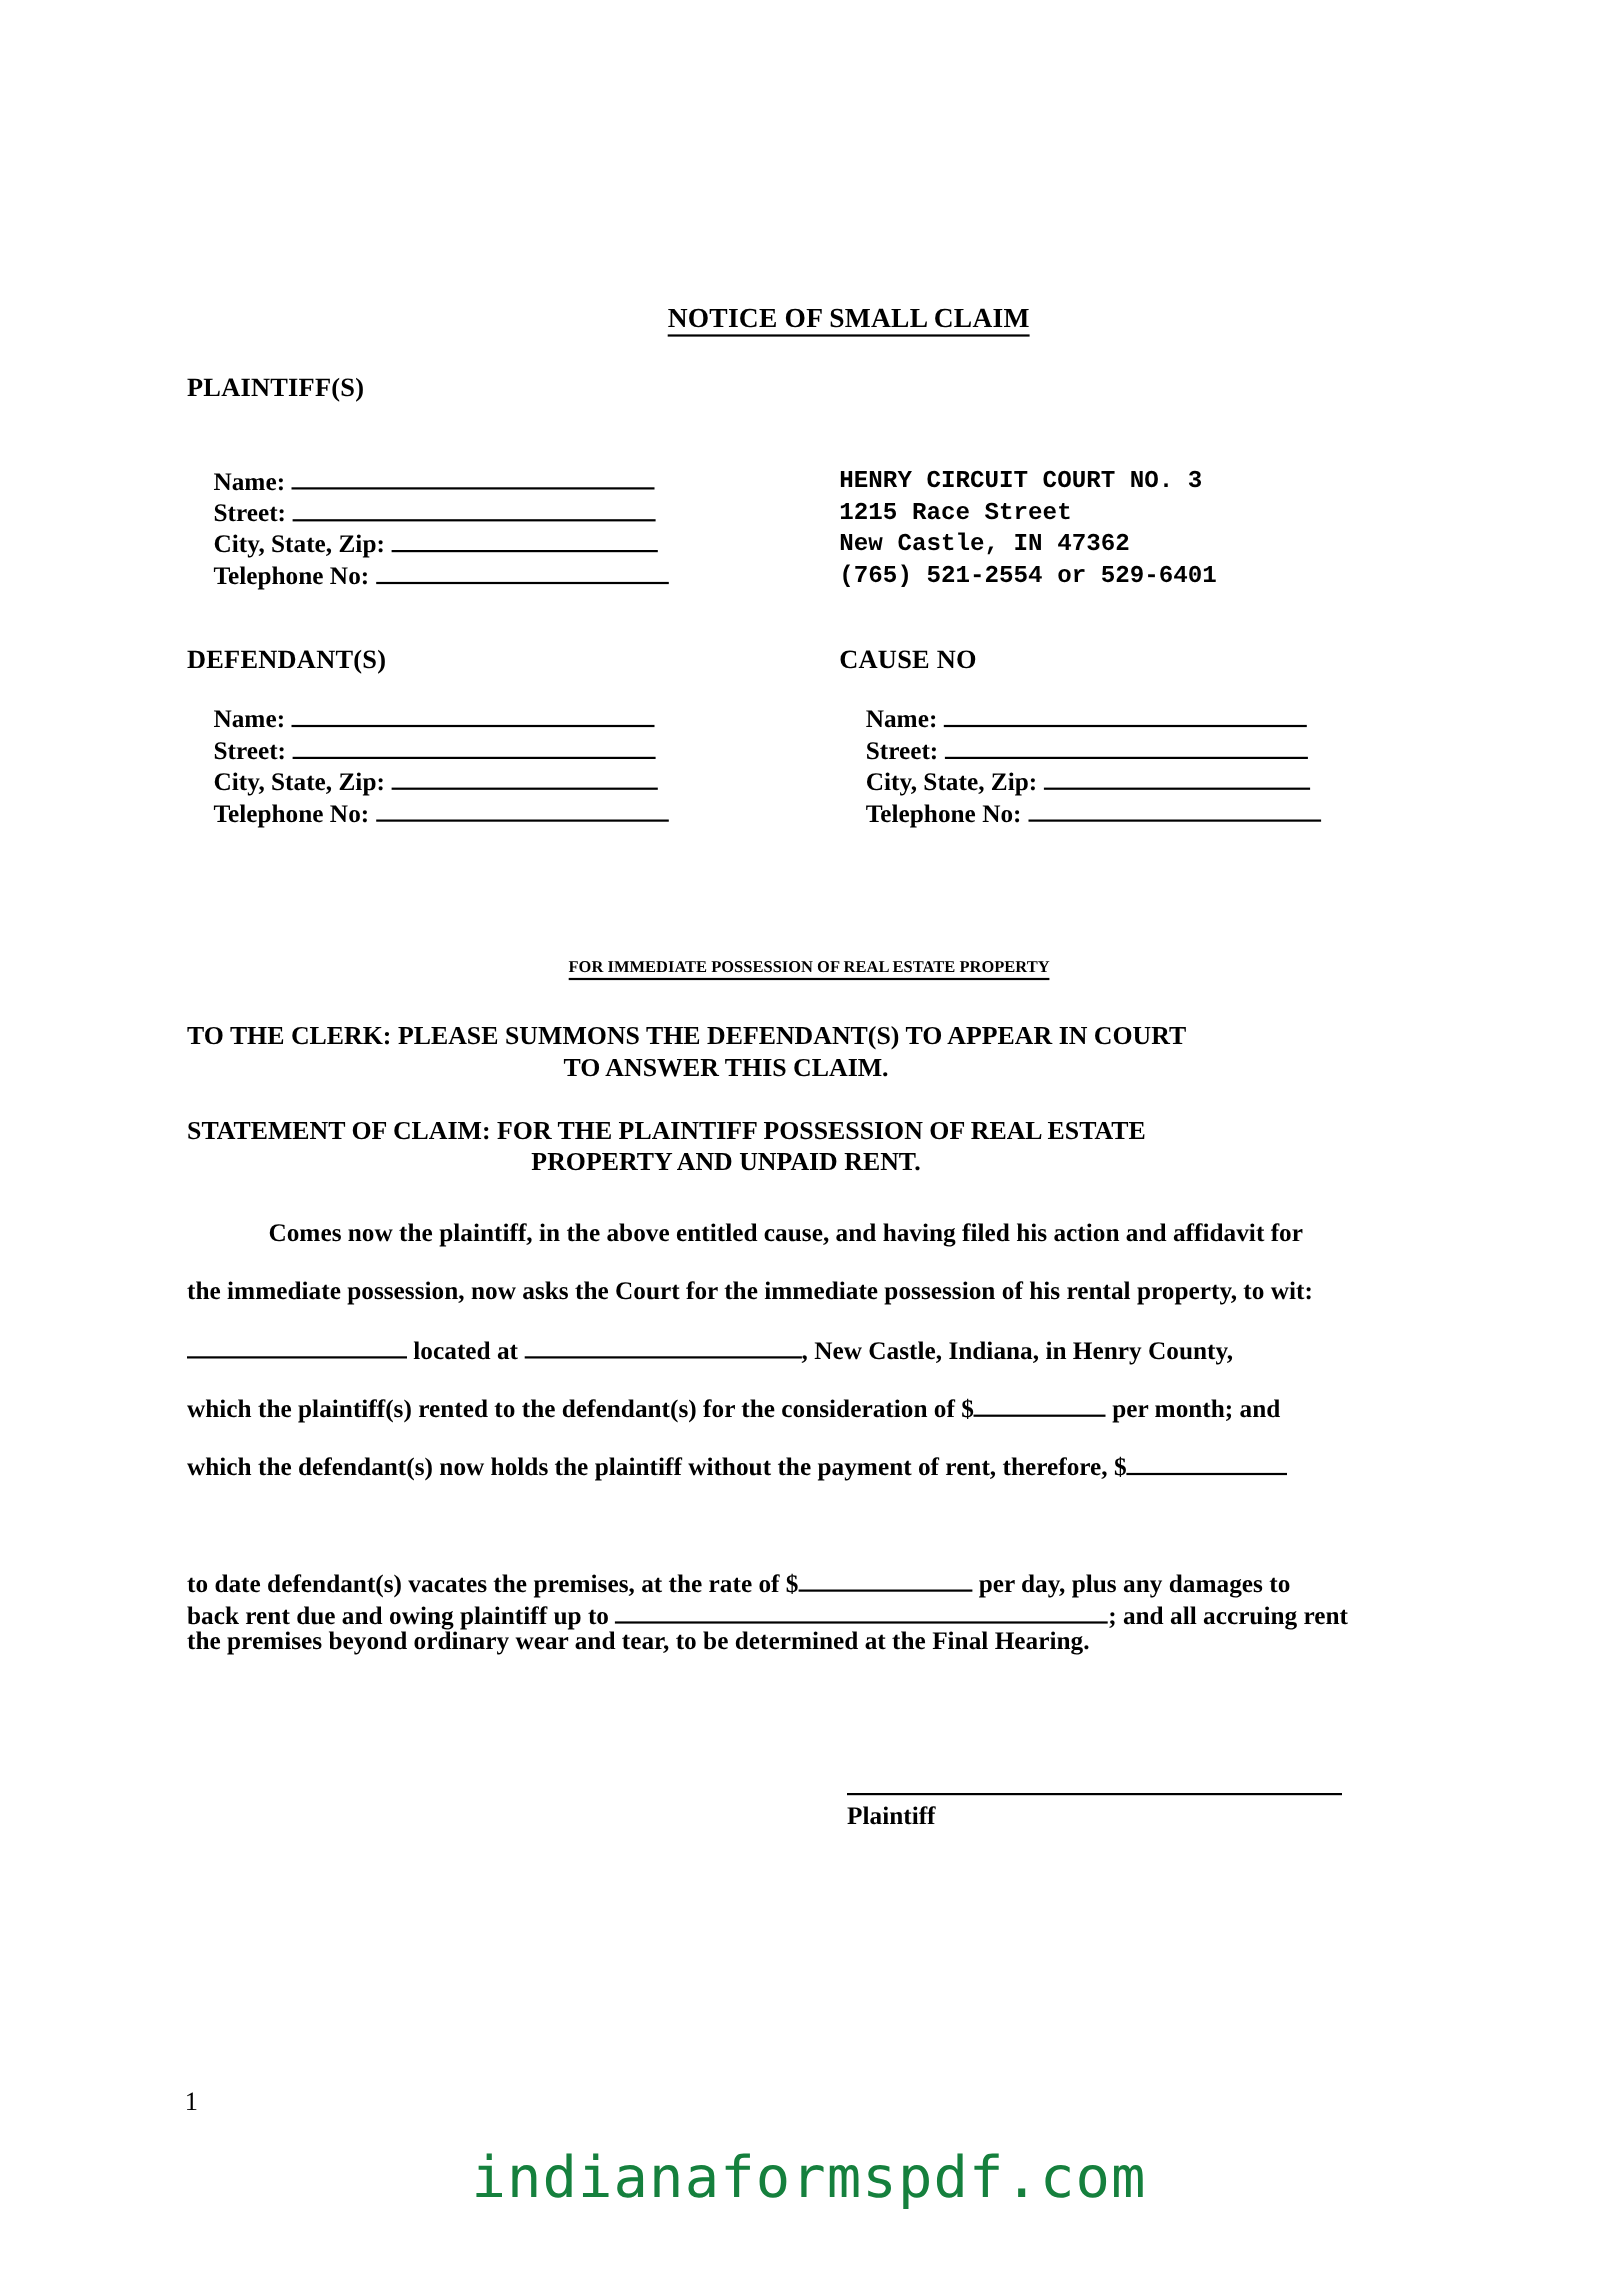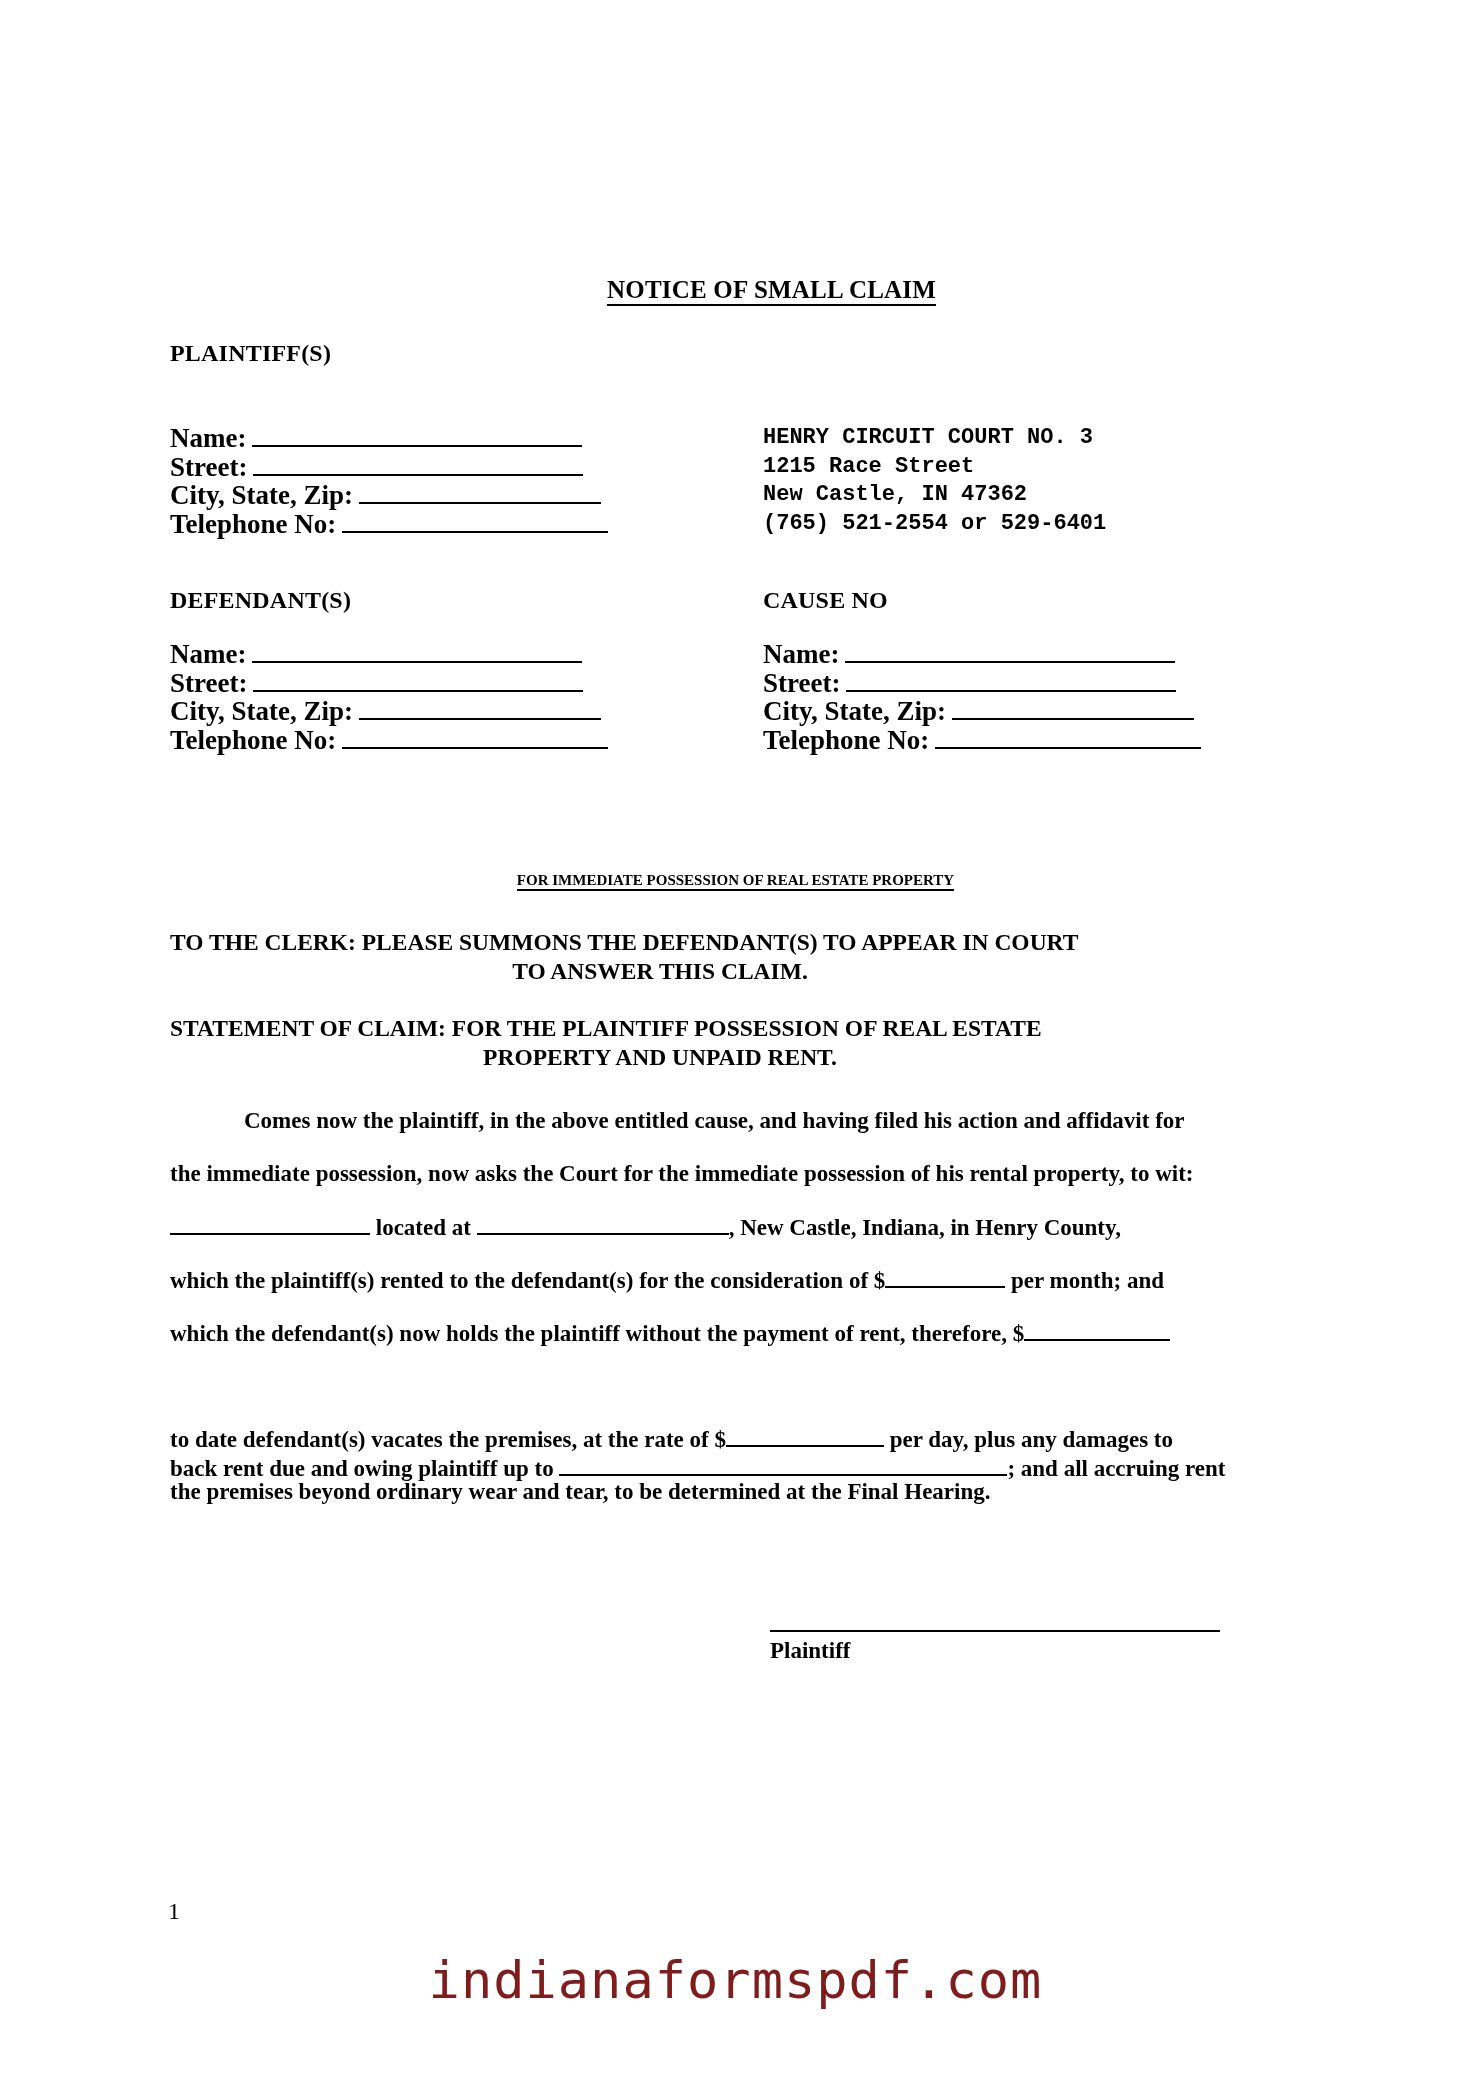--- a/index.html
+++ b/index.html
@@ -49,24 +49,25 @@
     font-size: 24px;
     letter-spacing: 0.2px;
   }
   #plaintiff-label { top: 340px; left: 170px; }
   #defendant-label { top: 587px; left: 170px; }
   #cause-label     { top: 587px; left: 763px; }
 
   
   .field-block {
     position: absolute;
-    font-size: 27px;
+    font-size: 23px;
     font-weight: bold;
     line-height: 28.5px;
     white-space: nowrap;
+    margin-left: 24px;
   }
   #plaintiff-fields { top: 424px; left: 170px; }
   #defendant-fields { top: 640px; left: 170px; }
   #cause-fields     { top: 640px; left: 763px; }
 
   .field-row { display: block; }
   .field-row .fl { font-weight: bold; }
   .field-row .blank {
     display: inline-block;
     border-bottom: 2px solid #000;
@@ -159,21 +160,21 @@
   }
   #watermark {
     position: absolute;
     top: 1950px;
     left: 0;
     width: 1471px;
     text-align: center;
     font-family: "DejaVu Sans Mono", "Liberation Mono", monospace;
     font-size: 52px;
     letter-spacing: 1px;
-    color: #7f1d1d;
+    color: #15803d;
   }
 </style>
 </head>
 <body>
 
 <div class="page">
 
   <div class="doc-title">
     <span>NOTICE OF SMALL CLAIM</span>
   </div>

